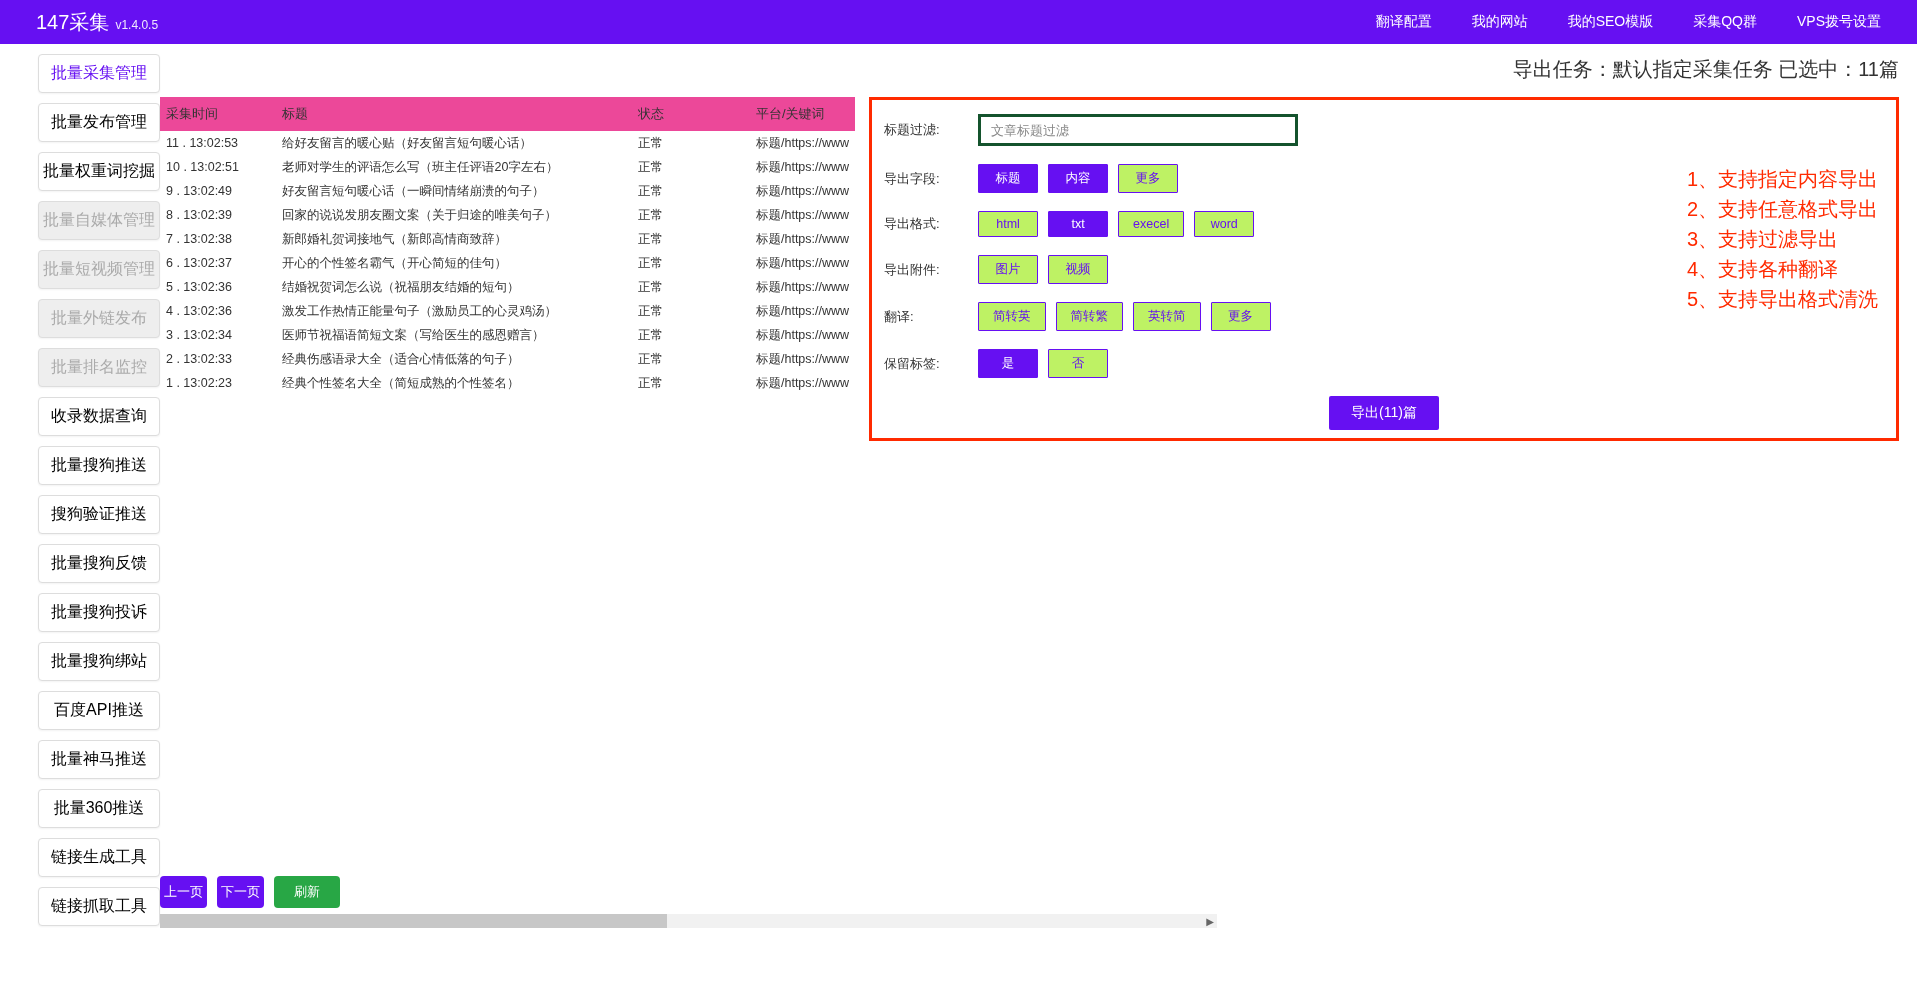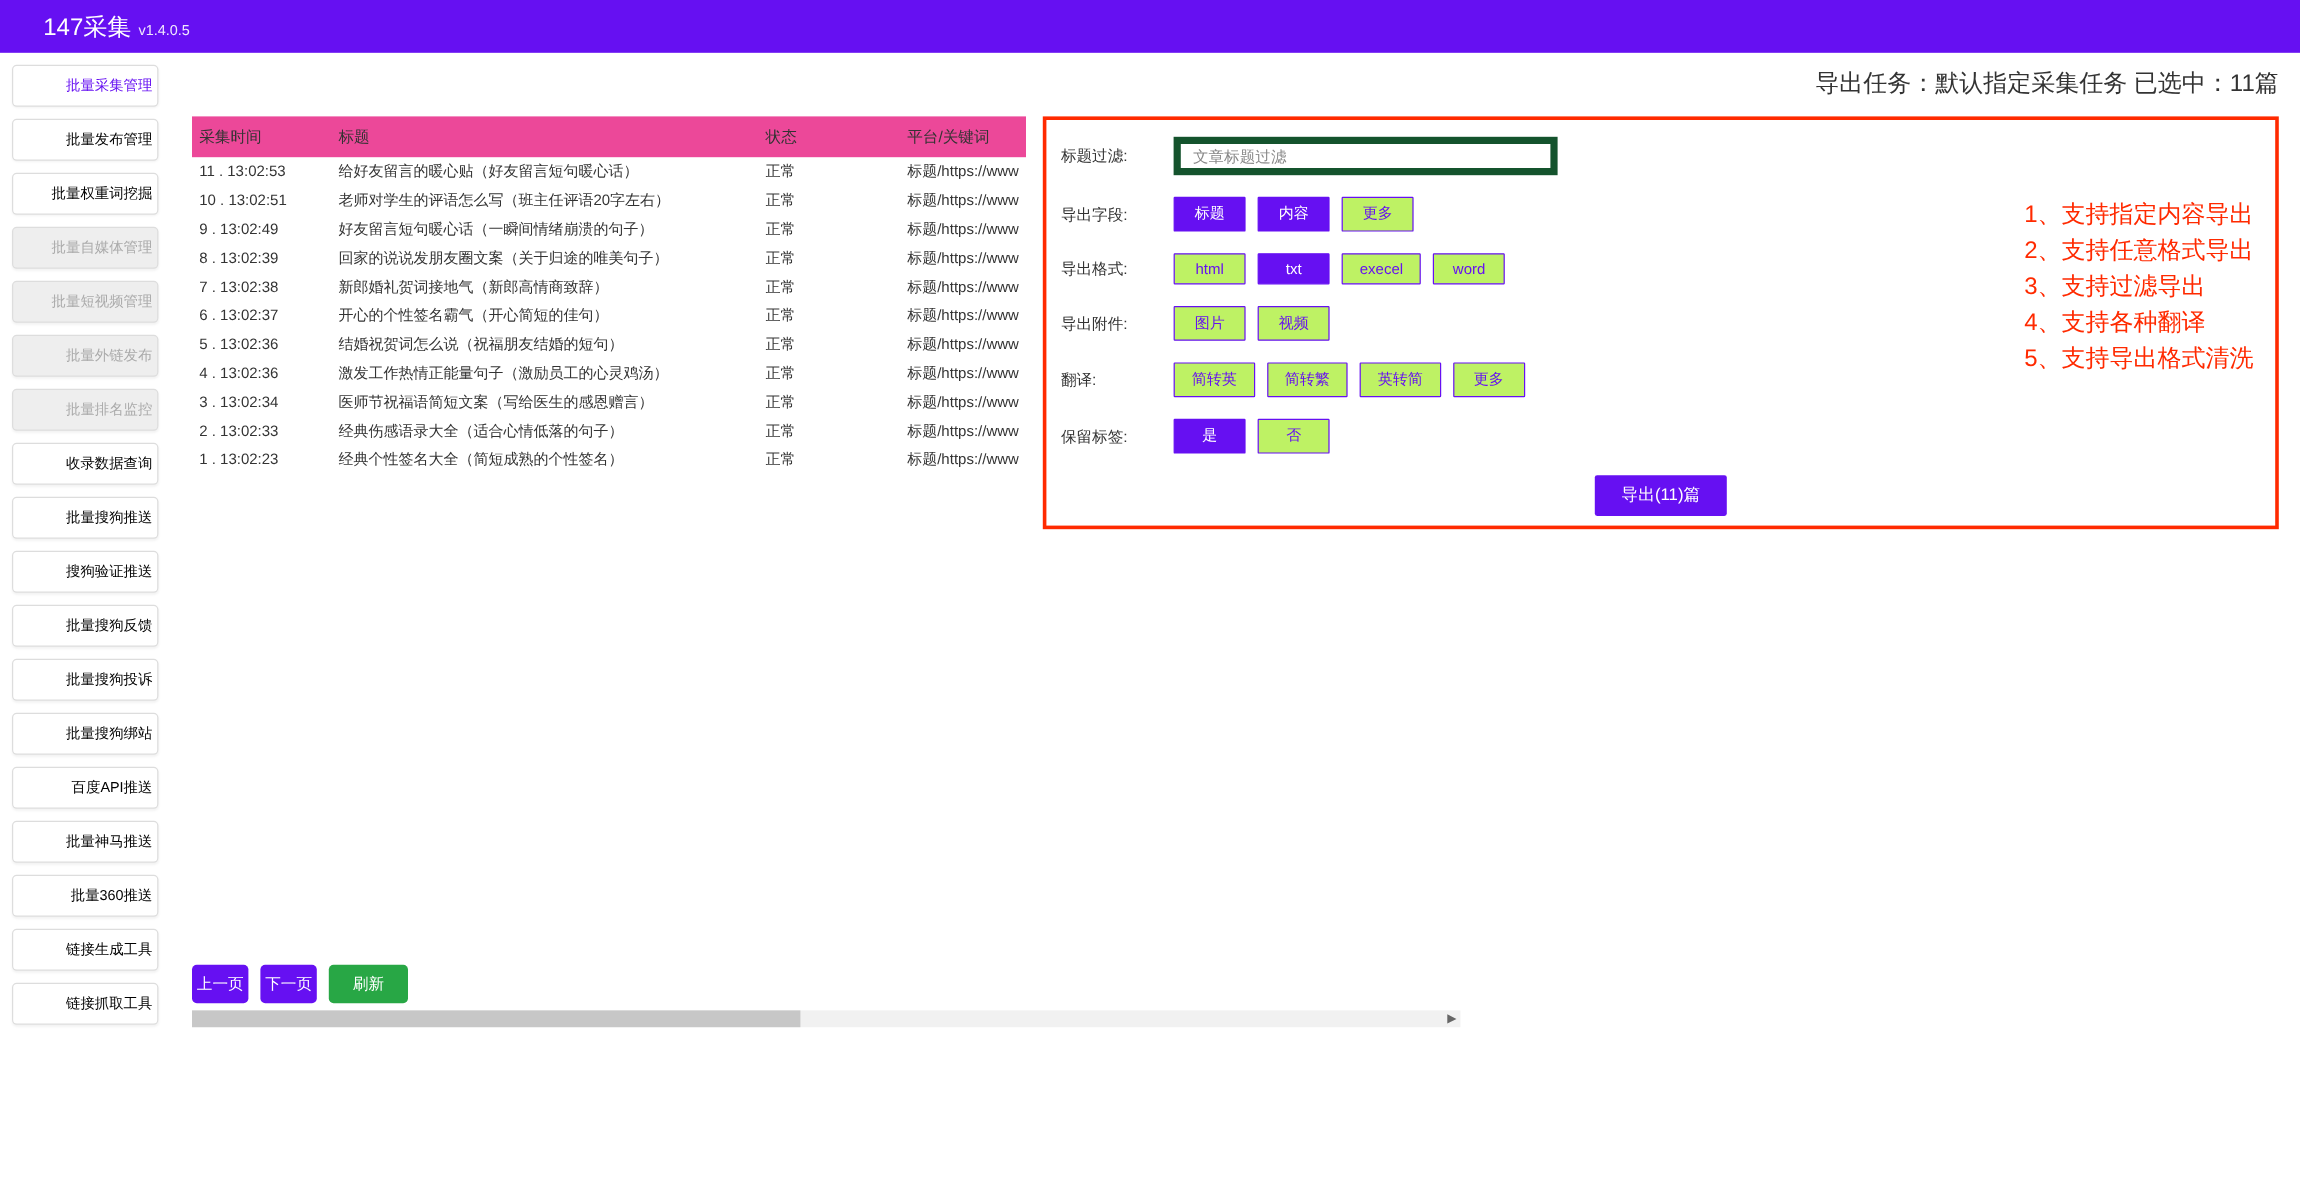--- a/index.html
+++ b/index.html
@@ -6,41 +6,41 @@
 body { font-family: "Microsoft YaHei", Arial, sans-serif; font-size: 13px; color: #333; background: #fff; }
 
 .header { background: #6610f2; color: #fff; height: 44px; display: flex; align-items: center; padding: 0 36px; justify-content: space-between; }
 .header .brand { font-size: 20px; font-weight: 500; display: flex; align-items: baseline; gap: 6px; }
 .header .brand .ver { font-size: 12px; opacity: 0.9; }
 .header .topnav { display: flex; gap: 40px; font-size: 14px; }
 .header .topnav a { color: #fff; text-decoration: none; cursor: pointer; }
 
 .layout { display: flex; }
 .sidebar { width: 142px; padding: 10px 10px; display: flex; flex-direction: column; gap: 10px; }
-.side-btn { display: block; width: 100%; padding: 8px 4px; text-align: right; border: 1px solid #ddd; border-radius: 4px; background: #fff; font-size: 12px; cursor: pointer; box-shadow: 0 1px 2px rgba(0,0,0,0.05); }
+.side-btn { display: block; width: 100%; padding: 8px 4px; text-align: center; border: 1px solid #ddd; border-radius: 4px; background: #fff; font-size: 16px; cursor: pointer; box-shadow: 0 1px 2px rgba(0,0,0,0.05); margin-left: 28px; }
 .side-btn.active { color: #6610f2; }
 .side-btn.disabled { background: #eee; color: #aaa; cursor: not-allowed; }
 
 .main { flex: 1; padding: 12px 18px 8px 18px; position: relative; }
 .page-title { font-size: 20px; font-weight: 500; margin-bottom: 14px; text-align: right; }
 .content-row { display: flex; gap: 14px; align-items: flex-start; }
 
 .table-area { flex: 0 0 676px; }
 .table-head { display: flex; background: #ec4899; padding: 8px 6px; font-size: 13px; }
 .col-time { width: 116px; }
 .col-title { width: 356px; }
 .col-status { width: 118px; }
 .col-platform { flex: 1; min-width: 80px; }
 .table-body .row { display: flex; padding: 4px 6px; font-size: 12.5px; align-items: center; height: 24px; }
 .table-body .row span { white-space: nowrap; overflow: hidden; text-overflow: ellipsis; }
 
 .export-panel { flex: 1; border: 3px solid #ff2a00; padding: 14px 12px 8px 12px; position: relative; min-height: 300px; }
 .form-row { display: flex; align-items: center; margin-bottom: 18px; gap: 10px; }
 .form-label { width: 84px; font-size: 13px; }
-.form-input { width: 320px; height: 32px; border: 6px solid #14532d; padding: 0 10px; font-size: 13px; outline: none; }
+.form-input { width: 320px; height: 32px; border: 3px solid #14532d; padding: 0 10px; font-size: 13px; outline: none; }
 .form-input::placeholder { color: #888; }
 .opt-group { display: flex; gap: 10px; }
 .opt-btn { min-width: 60px; padding: 5px 14px; border: 1px solid #6610f2; background: #bef264; color: #6610f2; font-size: 12.5px; cursor: pointer; border-radius: 1px; }
 .opt-btn.sel { background: #6610f2; color: #fff; }
 .export-action { text-align: center; margin-top: 6px; }
 .export-action .btn { background: #6610f2; color: #fff; border: none; padding: 8px 22px; font-size: 14px; cursor: pointer; border-radius: 2px; }
 
 .promo { position: absolute; right: 18px; top: 64px; color: #ff2a00; font-size: 20px; line-height: 1.5; font-weight: 500; }
 
 .footer-actions { position: absolute; bottom: 28px; left: 18px; display: flex; gap: 10px; }
@@ -52,20 +52,27 @@
 .hscroll .arrow { position: absolute; right: 0; top: 0; bottom: 0; width: 14px; display:flex;align-items:center;justify-content:center;font-size:10px;color:#666;}
 </style>
 </head>
 <body>
 
 <div class="header">
   <div class="brand">
     <span>147采集</span>
     <span class="ver">v1.4.0.5</span>
   </div>
+  <div class="topnav" id="topnav">
+      <a>翻译配置</a>
+      <a>我的网站</a>
+      <a>我的SEO模版</a>
+      <a>采集QQ群</a>
+      <a>VPS拨号设置</a>
+    </div>
 </div>
 
 <div class="layout">
   <div class="sidebar" id="sidebar">
       <button class="side-btn active">批量采集管理</button>
       <button class="side-btn">批量发布管理</button>
       <button class="side-btn">批量权重词挖掘</button>
       <button class="side-btn disabled">批量自媒体管理</button>
       <button class="side-btn disabled">批量短视频管理</button>
       <button class="side-btn disabled">批量外链发布</button>

